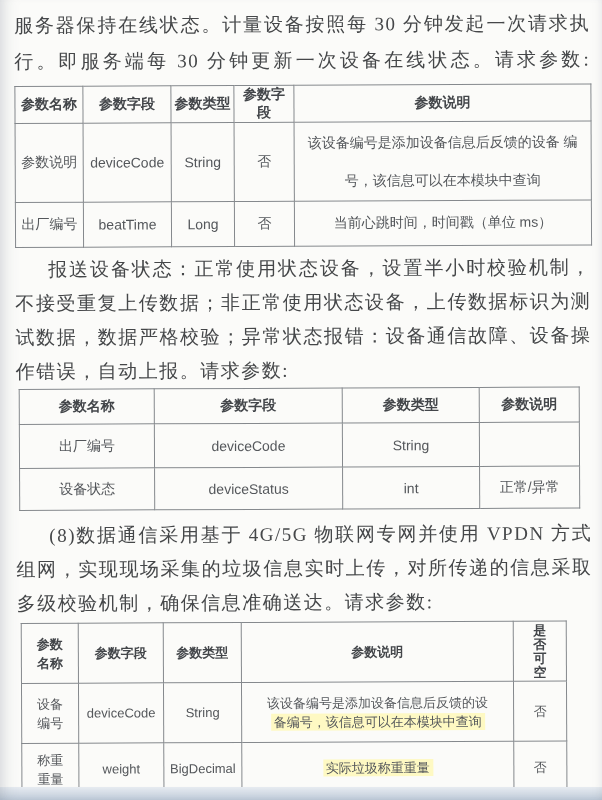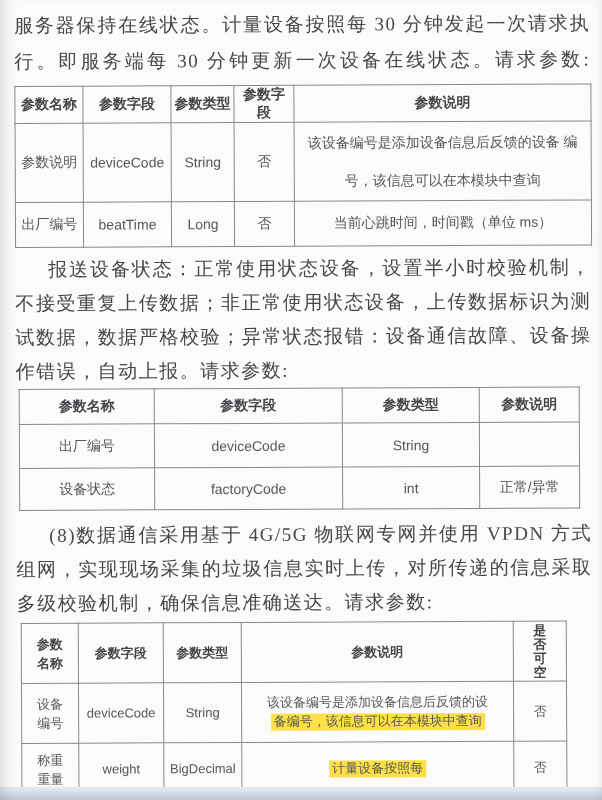--- a/index.html
+++ b/index.html
@@ -60,21 +60,21 @@
   .t2 .r1{height:44px}
   .t2 .r2{height:42px}
   
   .t3 { width:545px; margin:2px 0 0 4px; font-size:13px; }
   .t3 .c1{width:57px}.t3 .c2{width:85px}.t3 .c3{width:78px}.t3 .c4{width:272px}.t3 .c5{width:53px}
   .t3 .hrow{height:60px}
   .t3 .r1{height:60px}
   .t3 .r2{height:52px}
   .t3 .two div{line-height:19px}
   .vert span{display:block; line-height:14px}
-  .hl{ background:#fde047; padding:1px 3px;font-family:Liberation Mono, monospace; }
+  .hl{ background:#fef9c3; padding:1px 3px; }
   
   .photo-band{
     position:absolute; left:0; right:0; bottom:0; height:13px;
     background:linear-gradient(#e7ecf1,#c7d2df);
   }
   .vignette{
     position:absolute; inset:0; pointer-events:none;
     box-shadow:inset 16px 0 16px -14px rgba(110,120,135,.30),
                inset -8px 0 12px -10px rgba(110,120,135,.22),
                inset 0 -10px 14px -10px rgba(120,135,155,.25);
@@ -148,21 +148,21 @@
       <th>参数说明</th>
     </tr>
     <tr class="r1">
       <td>出厂编号</td>
       <td>deviceCode</td>
       <td>String</td>
       <td></td>
     </tr>
     <tr class="r2">
       <td>设备状态</td>
-      <td>factoryCode</td>
+      <td>deviceStatus</td>
       <td>int</td>
       <td>正常/异常</td>
     </tr>
   </tbody>
     </table>
 
   <div class="para p3">
     <div class="pline just indent">(8)数据通信采用基于 4G/5G 物联网专网并使用 VPDN 方式</div>
     <div class="pline just">组网，实现现场采集的垃圾信息实时上传，对所传递的信息采取</div>
     <div class="pline">多级校验机制，确保信息准确送达。请求参数:</div>
@@ -205,21 +205,21 @@
       </td>
       <td>否</td>
     </tr>
     <tr class="r2">
       <td class="two">
         <div>称重</div>
         <div>重量</div>
       </td>
       <td>weight</td>
       <td>BigDecimal</td>
-      <td><span class="hl">计量设备按照每</span></td>
+      <td><span class="hl">实际垃圾称重重量</span></td>
       <td>否</td>
     </tr>
   </tbody>
     </table>
 
 </div>
 
 <div class="photo-band"></div>
 <div class="vignette"></div>
 

